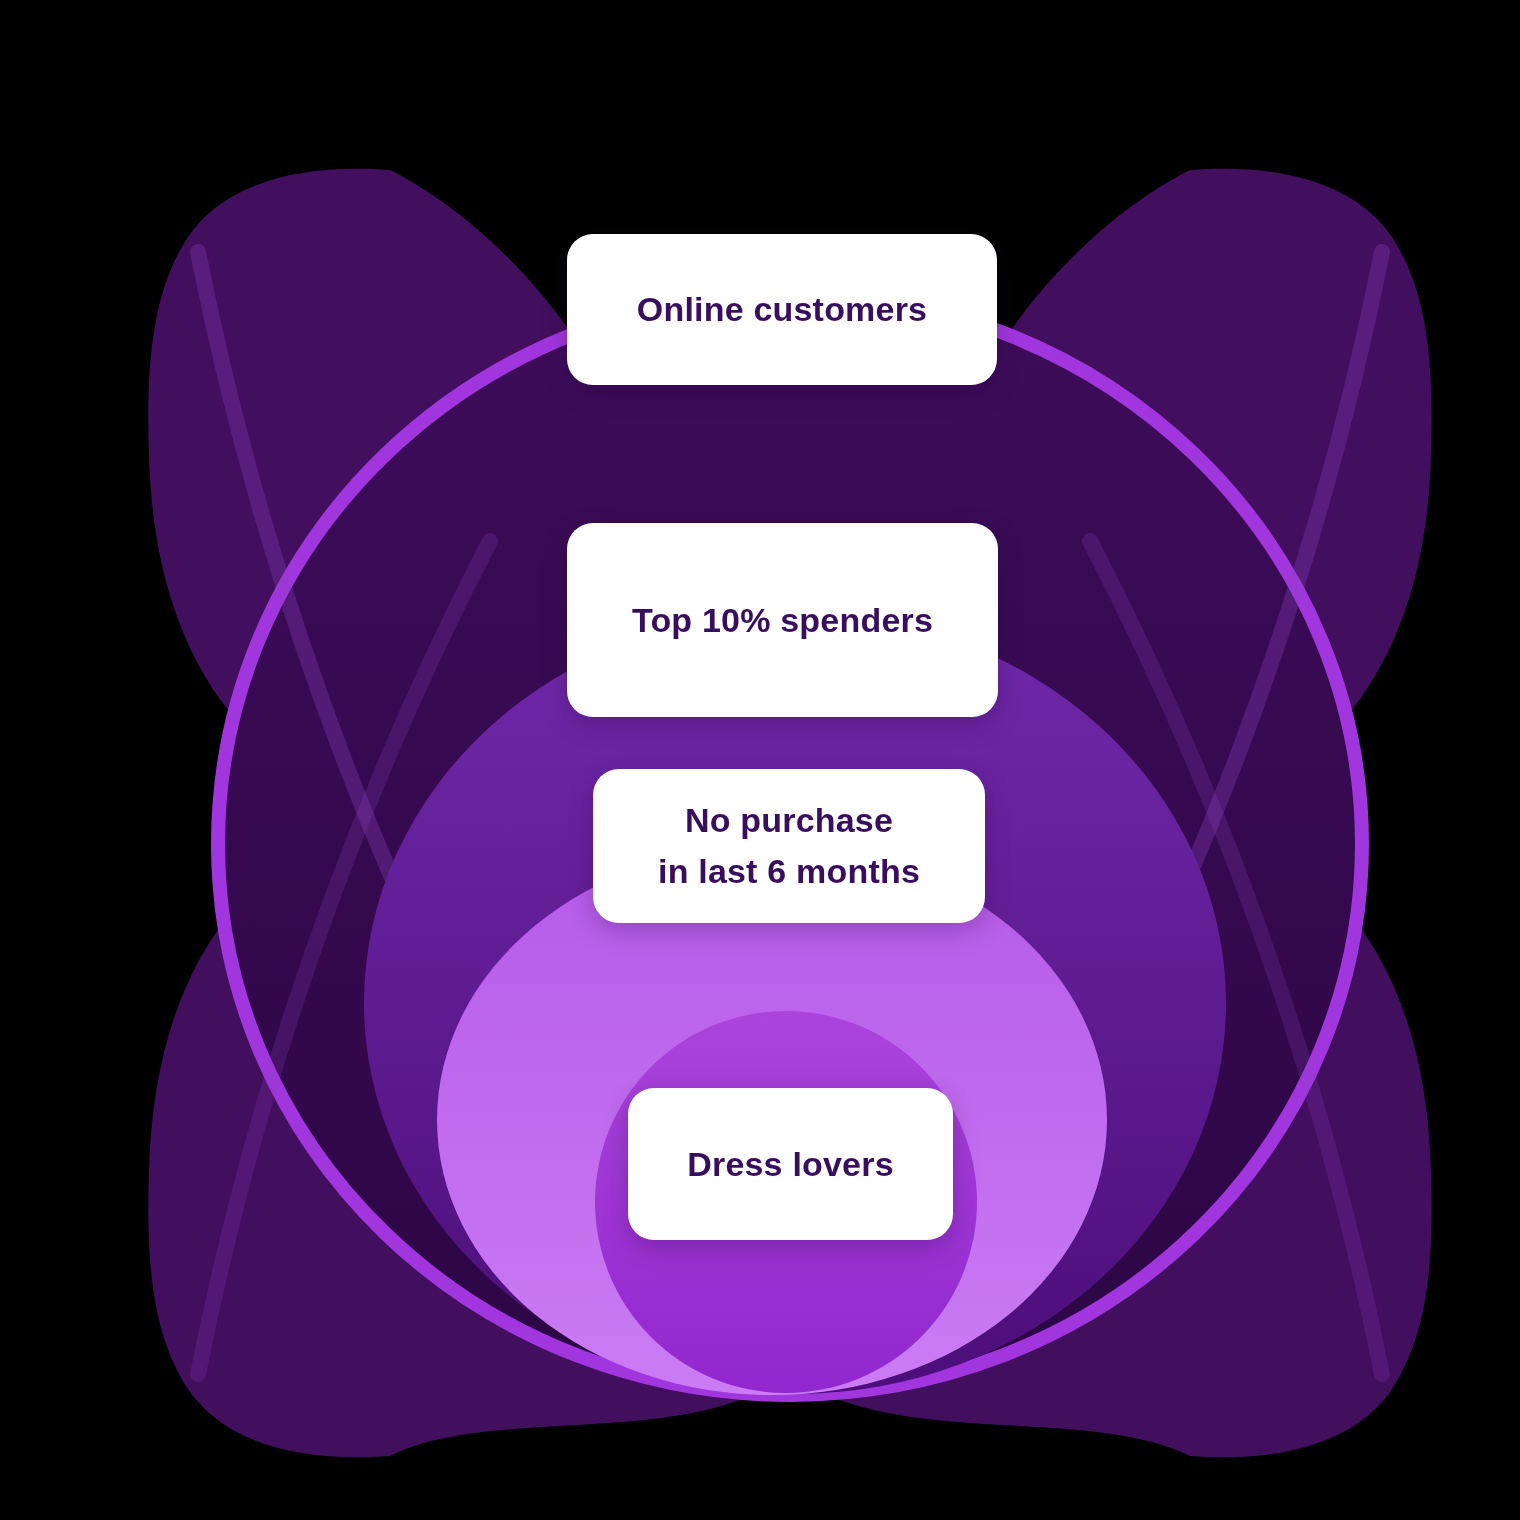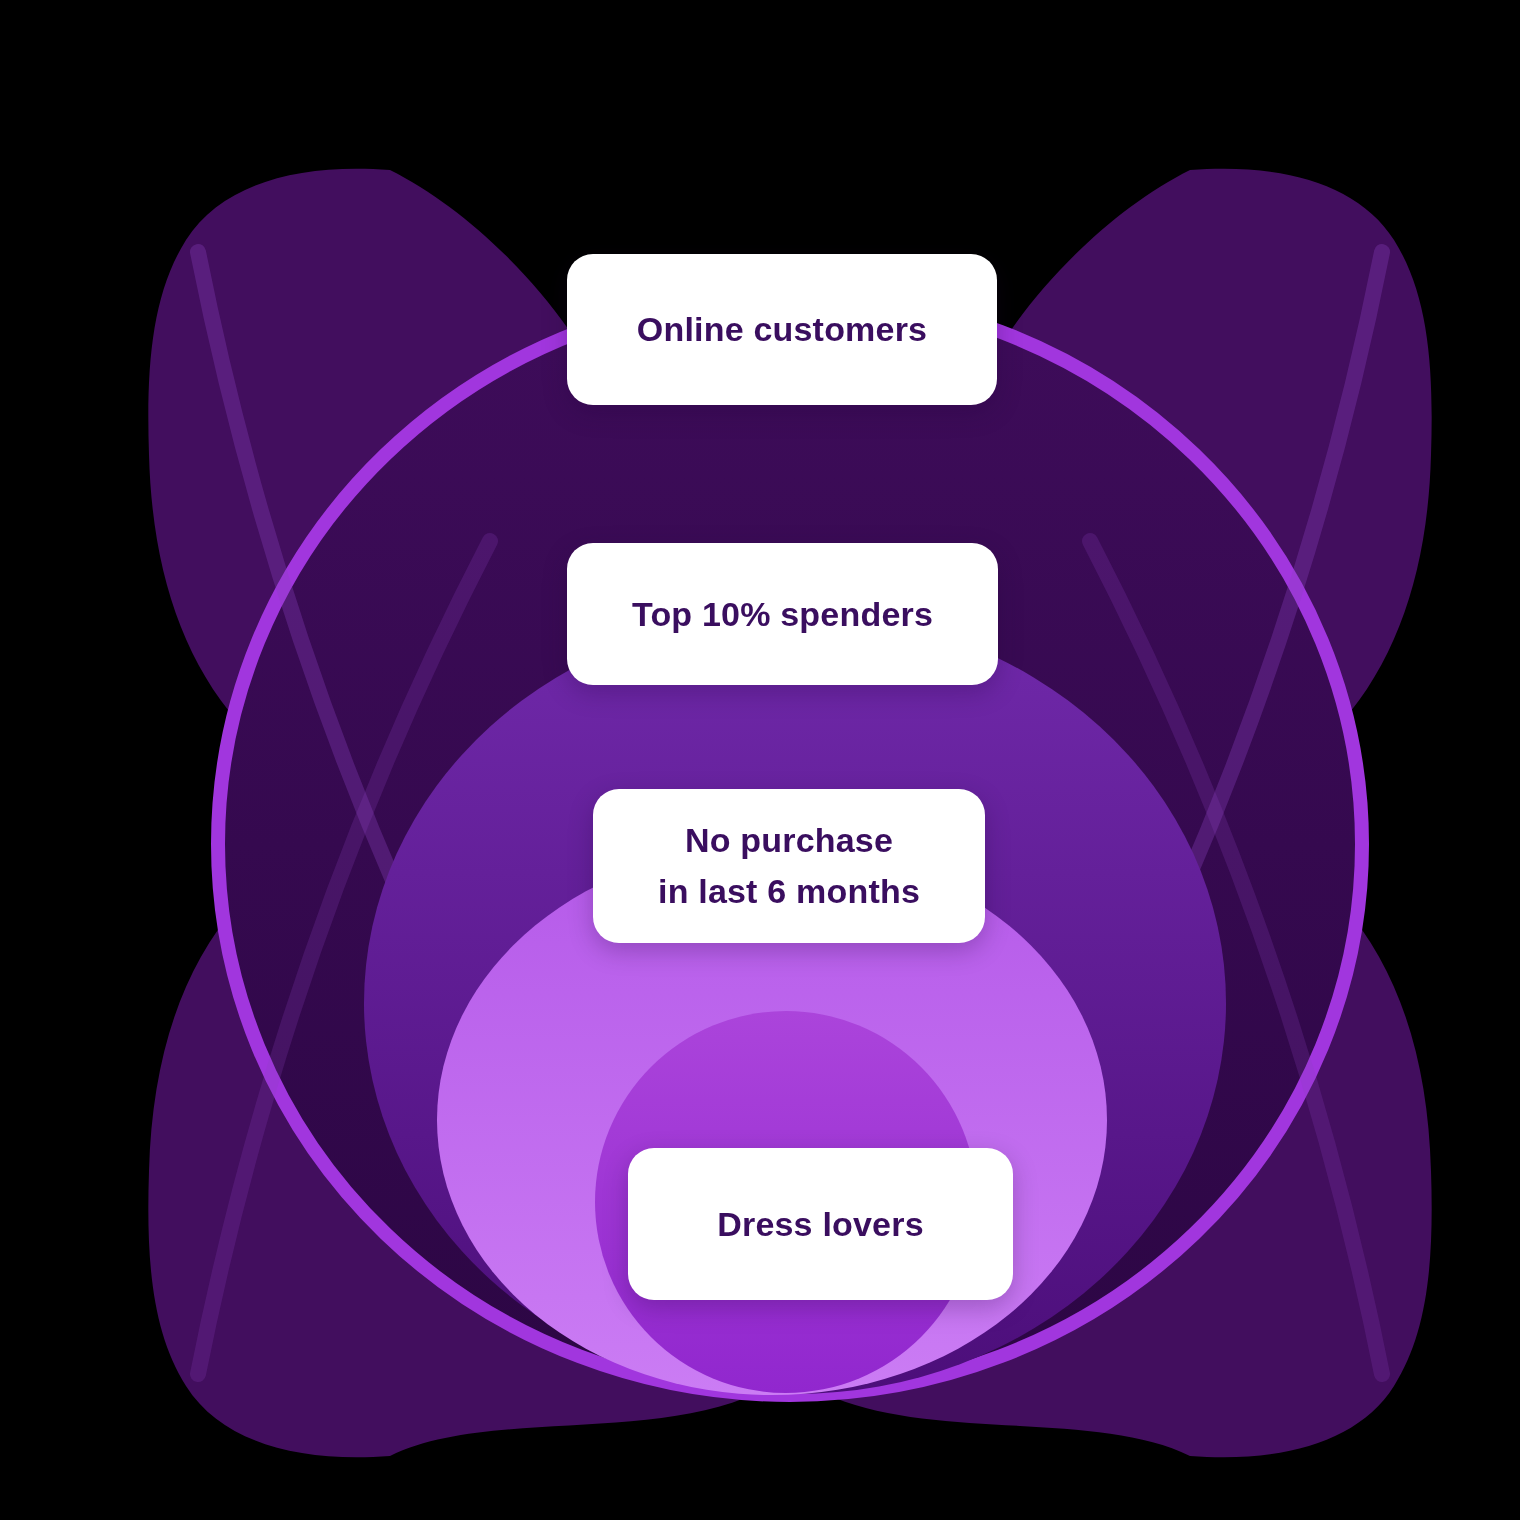--- a/index.html
+++ b/index.html
@@ -20,34 +20,33 @@
   }
   .label-card {
     position: absolute;
     background: #ffffff;
     border-radius: 26px;
     display: flex;
     align-items: center;
     justify-content: center;
     text-align: center;
     box-shadow: 0 8px 24px rgba(30, 4, 55, 0.25);
-    margin-top: 20px;
   }
   .card-text {
     font-weight: 700;
     font-size: 34px;
     letter-spacing: 0.2px;
     color: #3A0E5F;
     line-height: 1.5;
   }
   .card-text .line { display: block; }
   #card-1 { left: 567px; top: 234px; width: 430px; height: 151px; }
-  #card-2 { left: 567px; top: 523px; width: 431px; height: 142px; }
+  #card-2 { left: 567px; top: 523px; width: 431px; height: 194px; }
   #card-3 { left: 593px; top: 769px; width: 392px; height: 154px; }
-  #card-4 { left: 628px; top: 1128px; width: 385px; height: 152px; text-align: center; }
+  #card-4 { left: 628px; top: 1088px; width: 325px; height: 152px; text-align: center; }
 </style>
 </head>
 <body>
 
 <div id="stage">
 
   <svg id="artwork" viewBox="0 0 1520 1520" xmlns="http://www.w3.org/2000/svg">
     <defs>
       <linearGradient id="gradC1" x1="0" y1="0" x2="0" y2="1">
         <stop offset="0" stop-color="#3E0C5A"></stop>

